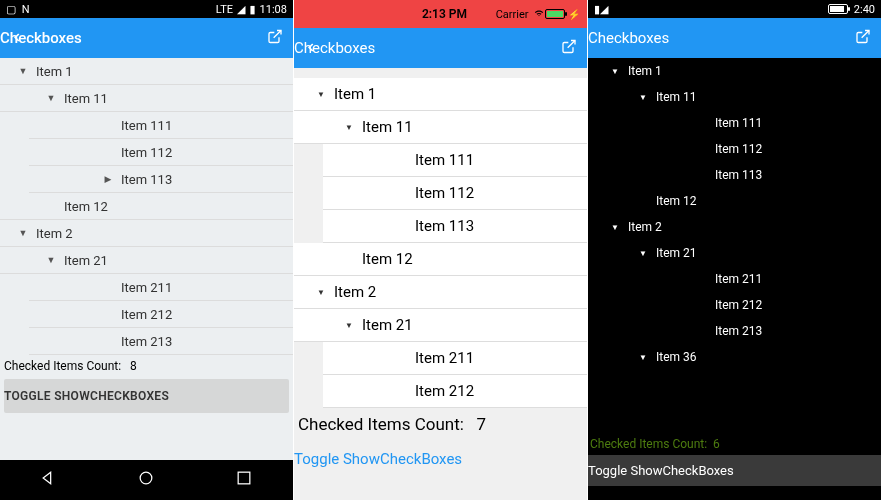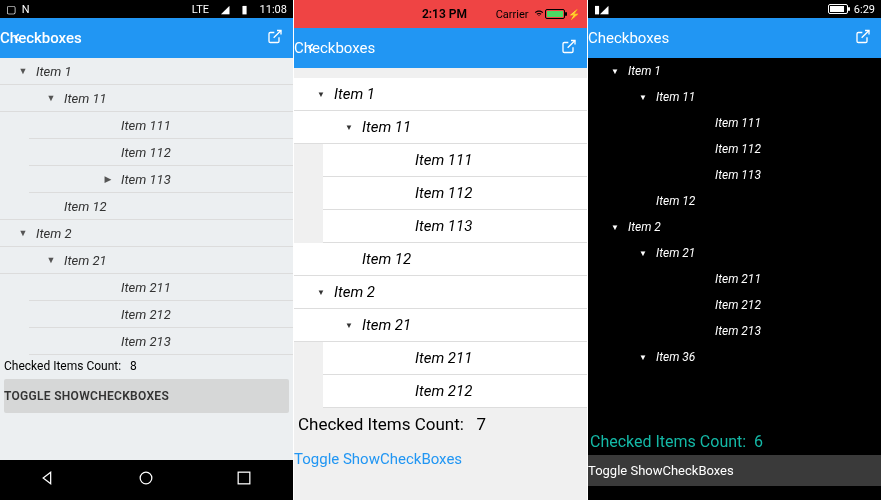--- a/index.html
+++ b/index.html
@@ -18,21 +18,21 @@
     flex-direction: column;
     overflow: hidden;
   }
   .phone.android { width: 293px; background: #eceff1; }
   .phone.ios { width: 293px; background: #f0f0f0; margin-left: 1px; }
   .phone.wp { width: 293px; background: #000; color: #fff; margin-left: 1px; }
 
   
   .statusbar { display: flex; align-items: center; font-size: 11px; padding: 2px 6px; position: relative; }
   .android .statusbar { background: #000; color: #fff; justify-content: space-between; height: 18px; }
-  .android .statusbar .right { display: flex; gap: 12px; align-items: flex-end; }
+  .android .statusbar .right { display: flex; gap: 4px; align-items: flex-end; }
   .ios .statusbar { background: #ef4444; color: #000; justify-content: flex-end; height: 28px; }
   .ios .statusbar .center { position: absolute; left: 8px; right: 0; text-align: center; font-weight: 600; font-size: 12px; }
   .ios .statusbar .left, .ios .statusbar .right { display: flex; gap: 4px; align-items: center; z-index: 2; }
   .wp .statusbar { background: #000; color: #fff; justify-content: flex-end; height: 18px; gap: 6px; }
   .wp .statusbar .left { position:absolute; left:6px; }
 
   
   .navbar {
     background: #2196f3;
     color: #fff;
@@ -61,34 +61,34 @@
     font-size: 13px;
     height: 27px;
     position: relative;
   }
   .android .row { border-bottom: 1px solid #dcdcdc; background:#eceff1; color:#333; }
   .ios .row { border-bottom: 1px solid #ddd; background:#fff; color:#000; font-size:15px; height:33px; }
   .wp .row { color:#fff; background:#000; font-size:12px; height:26px; border-bottom:none; }
   .row .arrow { display:inline-block; width:14px; text-align:center; font-size:9px; margin-right:6px; color:#555; }
   .ios .row .arrow { font-size:8px; color:#333; }
   .wp .row .arrow { color:#fff; font-size:8px; }
-  .row .label { white-space: nowrap; font-style: italic; }
+  .row .label { white-space: nowrap; }
   .indent-0 { padding-left: 16px; }
   .indent-1 { padding-left: 44px; }
   .indent-2 { padding-left: 72px; margin-left: 29px; }
   .ios .indent-0 { padding-left:20px; }
   .ios .indent-1 { padding-left:48px; }
   .ios .indent-2 { padding-left:72px; }
   .wp .indent-0 { padding-left:20px; }
   .wp .indent-1 { padding-left:48px; }
   .wp .indent-2 { padding-left:78px; }
 
   .status-line { font-size:12px; padding:4px 4px; }
   .ios .status-line { font-size:17px; padding:6px 4px; }
-  .wp .status-line { font-size:16px; padding:4px 2px; color:#14b8a6; }
+  .wp .status-line { font-size:12px; padding:4px 2px; color:#4d7c0f; }
 
   .toggle-btn { cursor:pointer; }
   .android .toggle-btn {
     background:#d6d7d7; color:#333; font-size:12px; font-weight:600;
     letter-spacing:0.3px; padding:10px 0; margin:2px 4px; border-radius:2px;
     text-transform:uppercase;
   }
   .ios .toggle-btn { color:#2196f3; font-size:15px; padding:10px 0; }
   .wp .toggle-btn {
     background:#3a3a3a; color:#fff; font-size:13px; padding:8px 0; margin:0;
@@ -290,21 +290,21 @@
     <div class="toggle-btn">Toggle ShowCheckBoxes</div>
   </div>
 </div>
 
 <div class="phone wp">
   <div class="statusbar">
     <span class="left">▮◢</span>
     <span class="battery">
         <span class="fill" style="width:14px"></span>
       </span>
-    <span>6:29</span>
+    <span>2:40</span>
   </div>
   <div class="navbar">
     <span class="title">Checkboxes</span>
     <span class="external">
       <svg width="16" height="16" viewBox="0 0 24 24" fill="none" stroke="#fff" stroke-width="2">
           <path d="M18 13v6a2 2 0 0 1-2 2H5a2 2 0 0 1-2-2V8a2 2 0 0 1 2-2h6"></path>
           <polyline points="15 3 21 3 21 9"></polyline>
           <line x1="10" y1="14" x2="21" y2="3"></line>
         </svg>
     </span>

